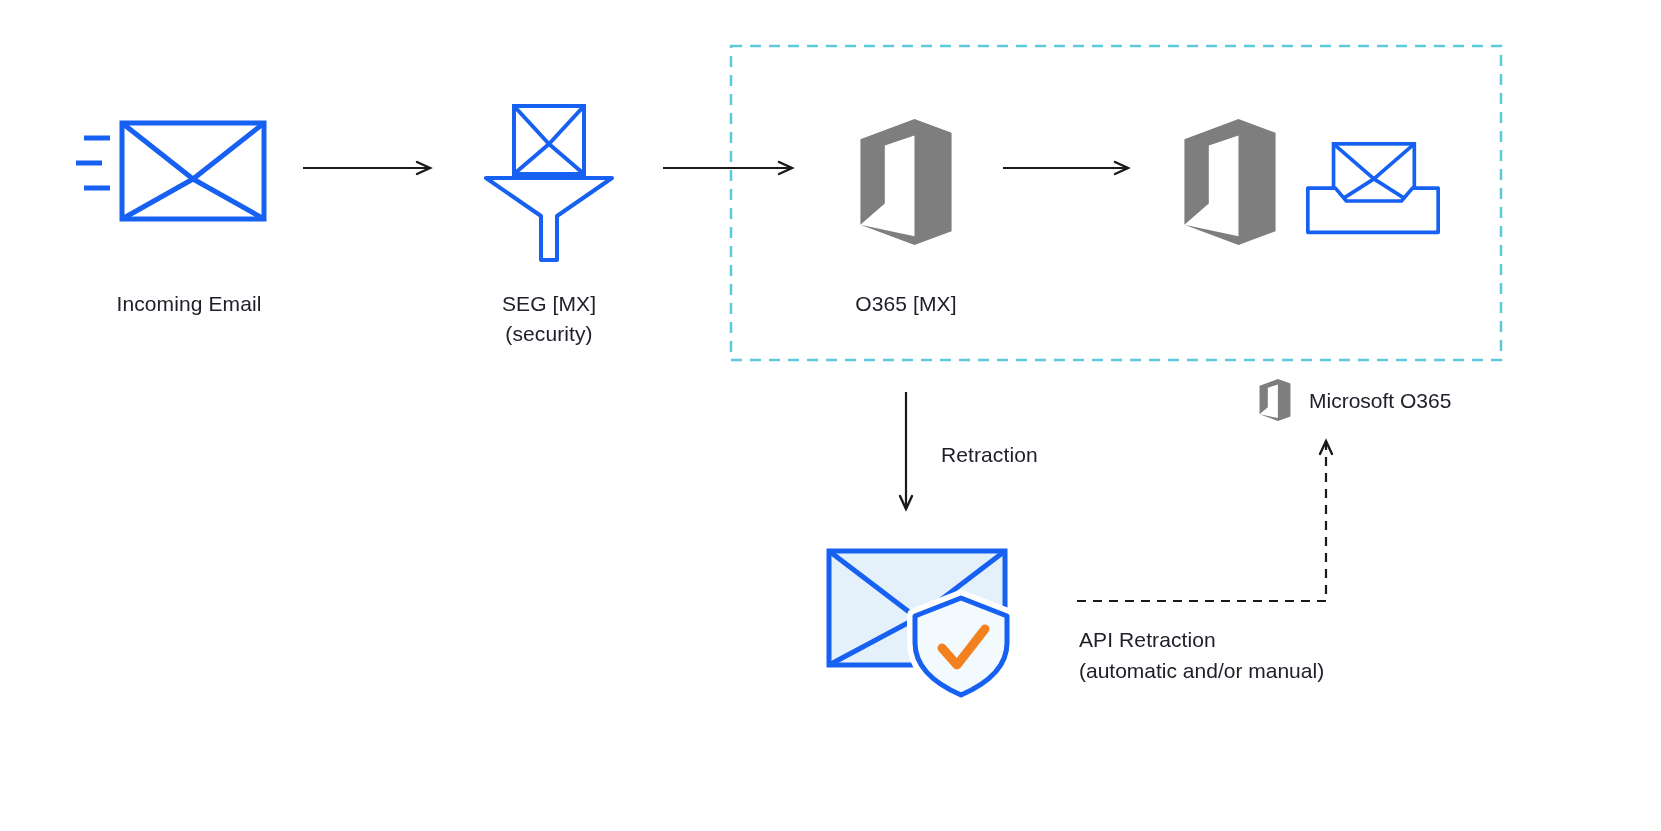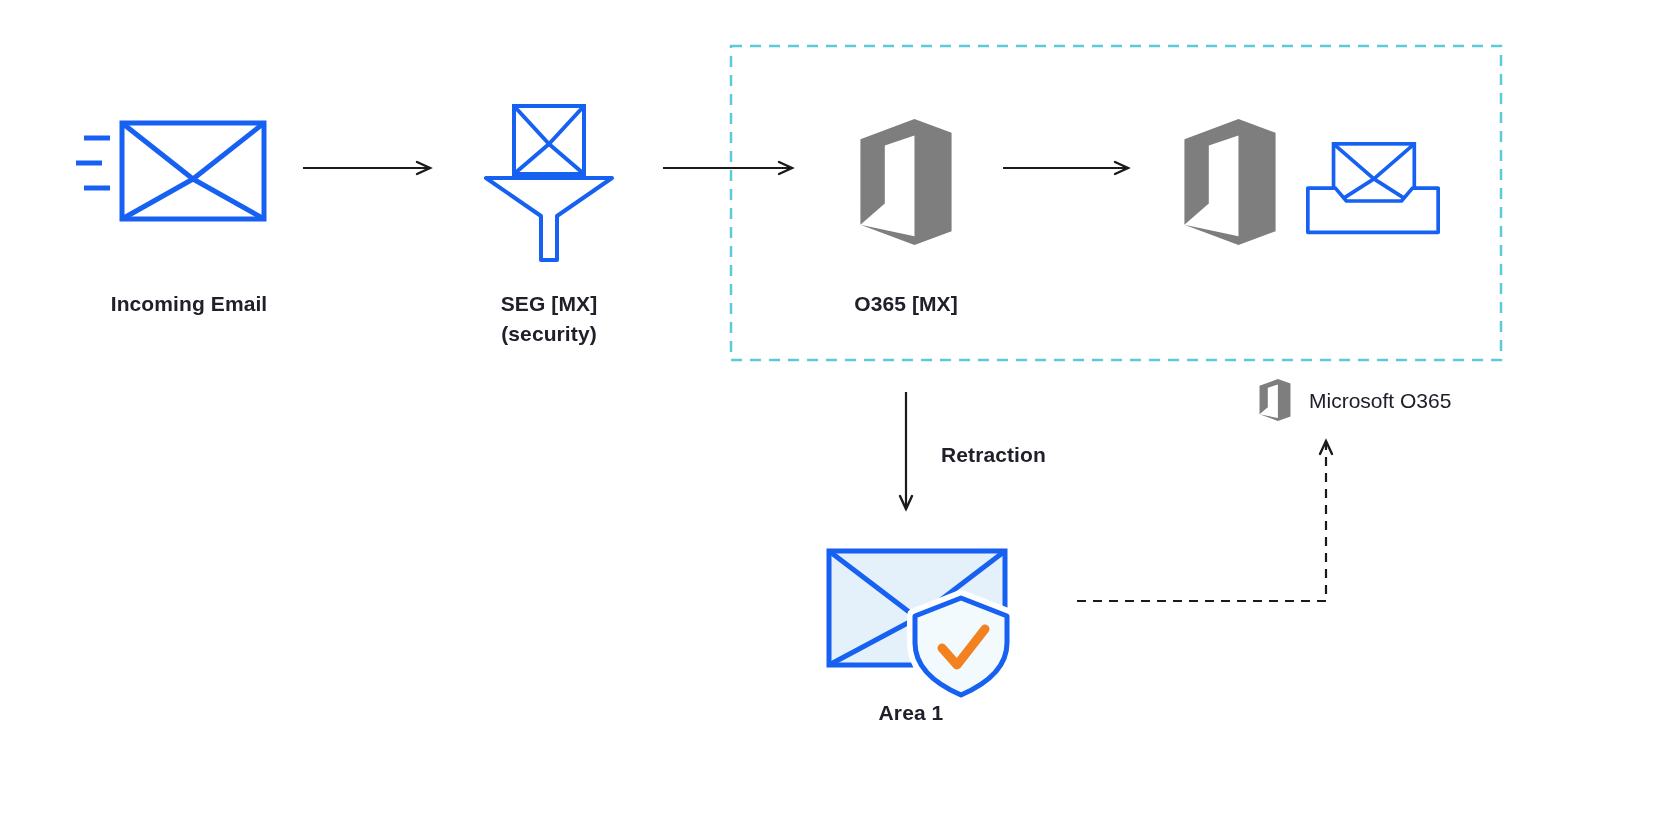--- a/index.html
+++ b/index.html
@@ -2,21 +2,21 @@
 <html style="--c-blue: #1660F2; --c-lightblue: #E4F1FB; --c-shieldfill: #F2FAFE; --c-gray: #7E7E7E; --c-teal: #5BCBDB; --c-orange: #F48120; --c-text: #20202A; --c-arrow: #1A1A1A;"><head>
 <meta charset="utf-8">
 <style>
   html,body{margin:0;padding:0;background:#fff;}
   .canvas{
     position:relative;width:1661px;height:831px;background:#fff;overflow:hidden;
     font-family:"Liberation Sans","DejaVu Sans",sans-serif;
     color:var(--c-text,#20202A);
   }
   .abs{position:absolute;}
-  .label{font-size:21px;font-weight:700;line-height:30px;letter-spacing:.1px;}
+  .label{font-size:21px;font-weight:400;line-height:30px;letter-spacing:.1px;}
   .center{text-align:center;}
   .regular{font-weight:400;text-align:center;}
   .overlay{position:absolute;left:0;top:0;}
   
   .arrow{stroke:var(--c-arrow,#1A1A1A);stroke-width:2.2;fill:none;}
   .dashed{stroke-dasharray:9 7;}
   .arrowhead{fill:none;stroke:var(--c-arrow,#1A1A1A);stroke-width:2.4;stroke-linecap:round;stroke-linejoin:miter;}
   .teal-dash{fill:none;stroke:var(--c-teal,#5BCBDB);stroke-width:2.5;stroke-dasharray:11 8;}
   .bl{stroke:var(--c-blue,#1660F2);fill:none;}
   .bl-white{stroke:var(--c-blue,#1660F2);fill:#fff;}
@@ -112,17 +112,20 @@
         <line x1="179" y1="3" x2="91" y2="70"></line>
         <line x1="3" y1="117" x2="91" y2="70"></line>
         <line x1="179" y1="117" x2="91" y2="70"></line>
       </g>
     </g>
     <path class="halo" stroke-width="16" stroke-linejoin="round" d="M135 50 L181 68 V95 Q181 127 135 147 Q89 127 89 95 V68 Z"></path>
     <path class="bl-shield" stroke-width="5" stroke-linejoin="round" d="M135 50 L181 68 V95 Q181 127 135 147 Q89 127 89 95 V68 Z"></path>
     <path class="check" d="M116 100 L131 117 L159 81"></path>
   </svg>
   <div class="abs center" style="left:811px;top:698px;width:200px">
-    <div class="label">Area 1</div>
   </div>
 
+  <div class="abs" style="left:1079px;top:624px">
+    <div class="label" style="line-height:31px">API Retraction</div>
+    <div class="regular" style="font-size:21px;line-height:31px">(automatic and/or manual)</div>
+  </div>
 
 </div>
 
 </body></html>

